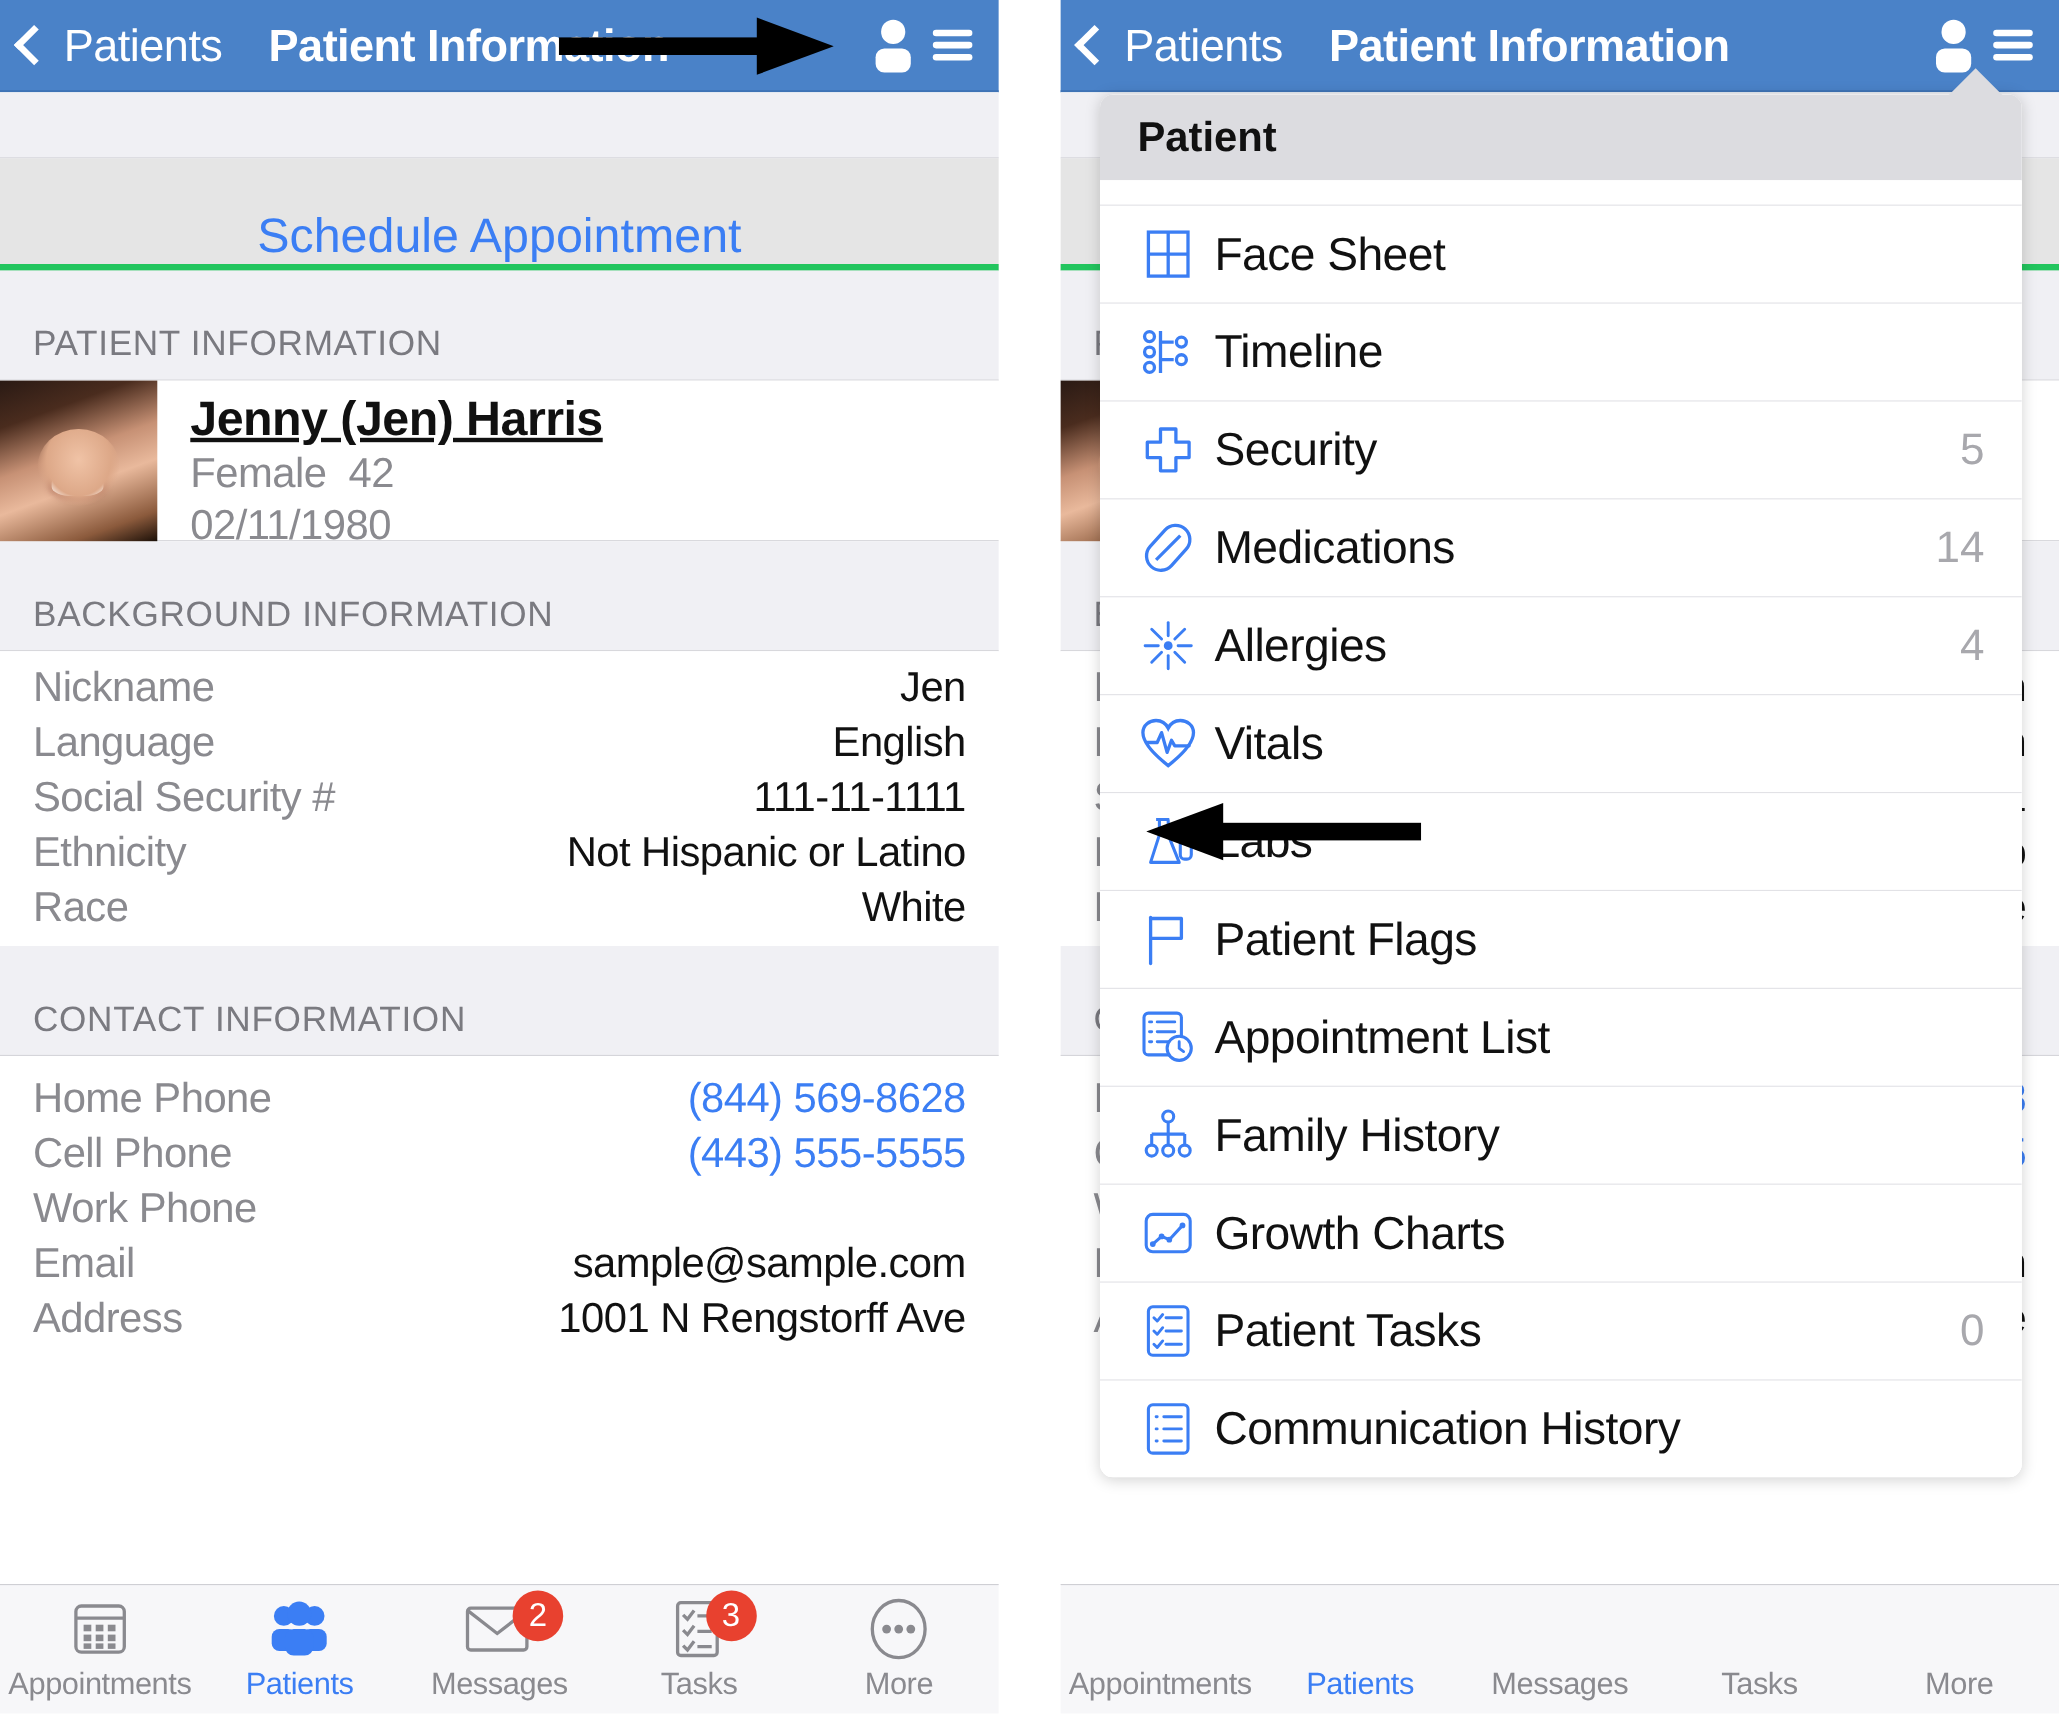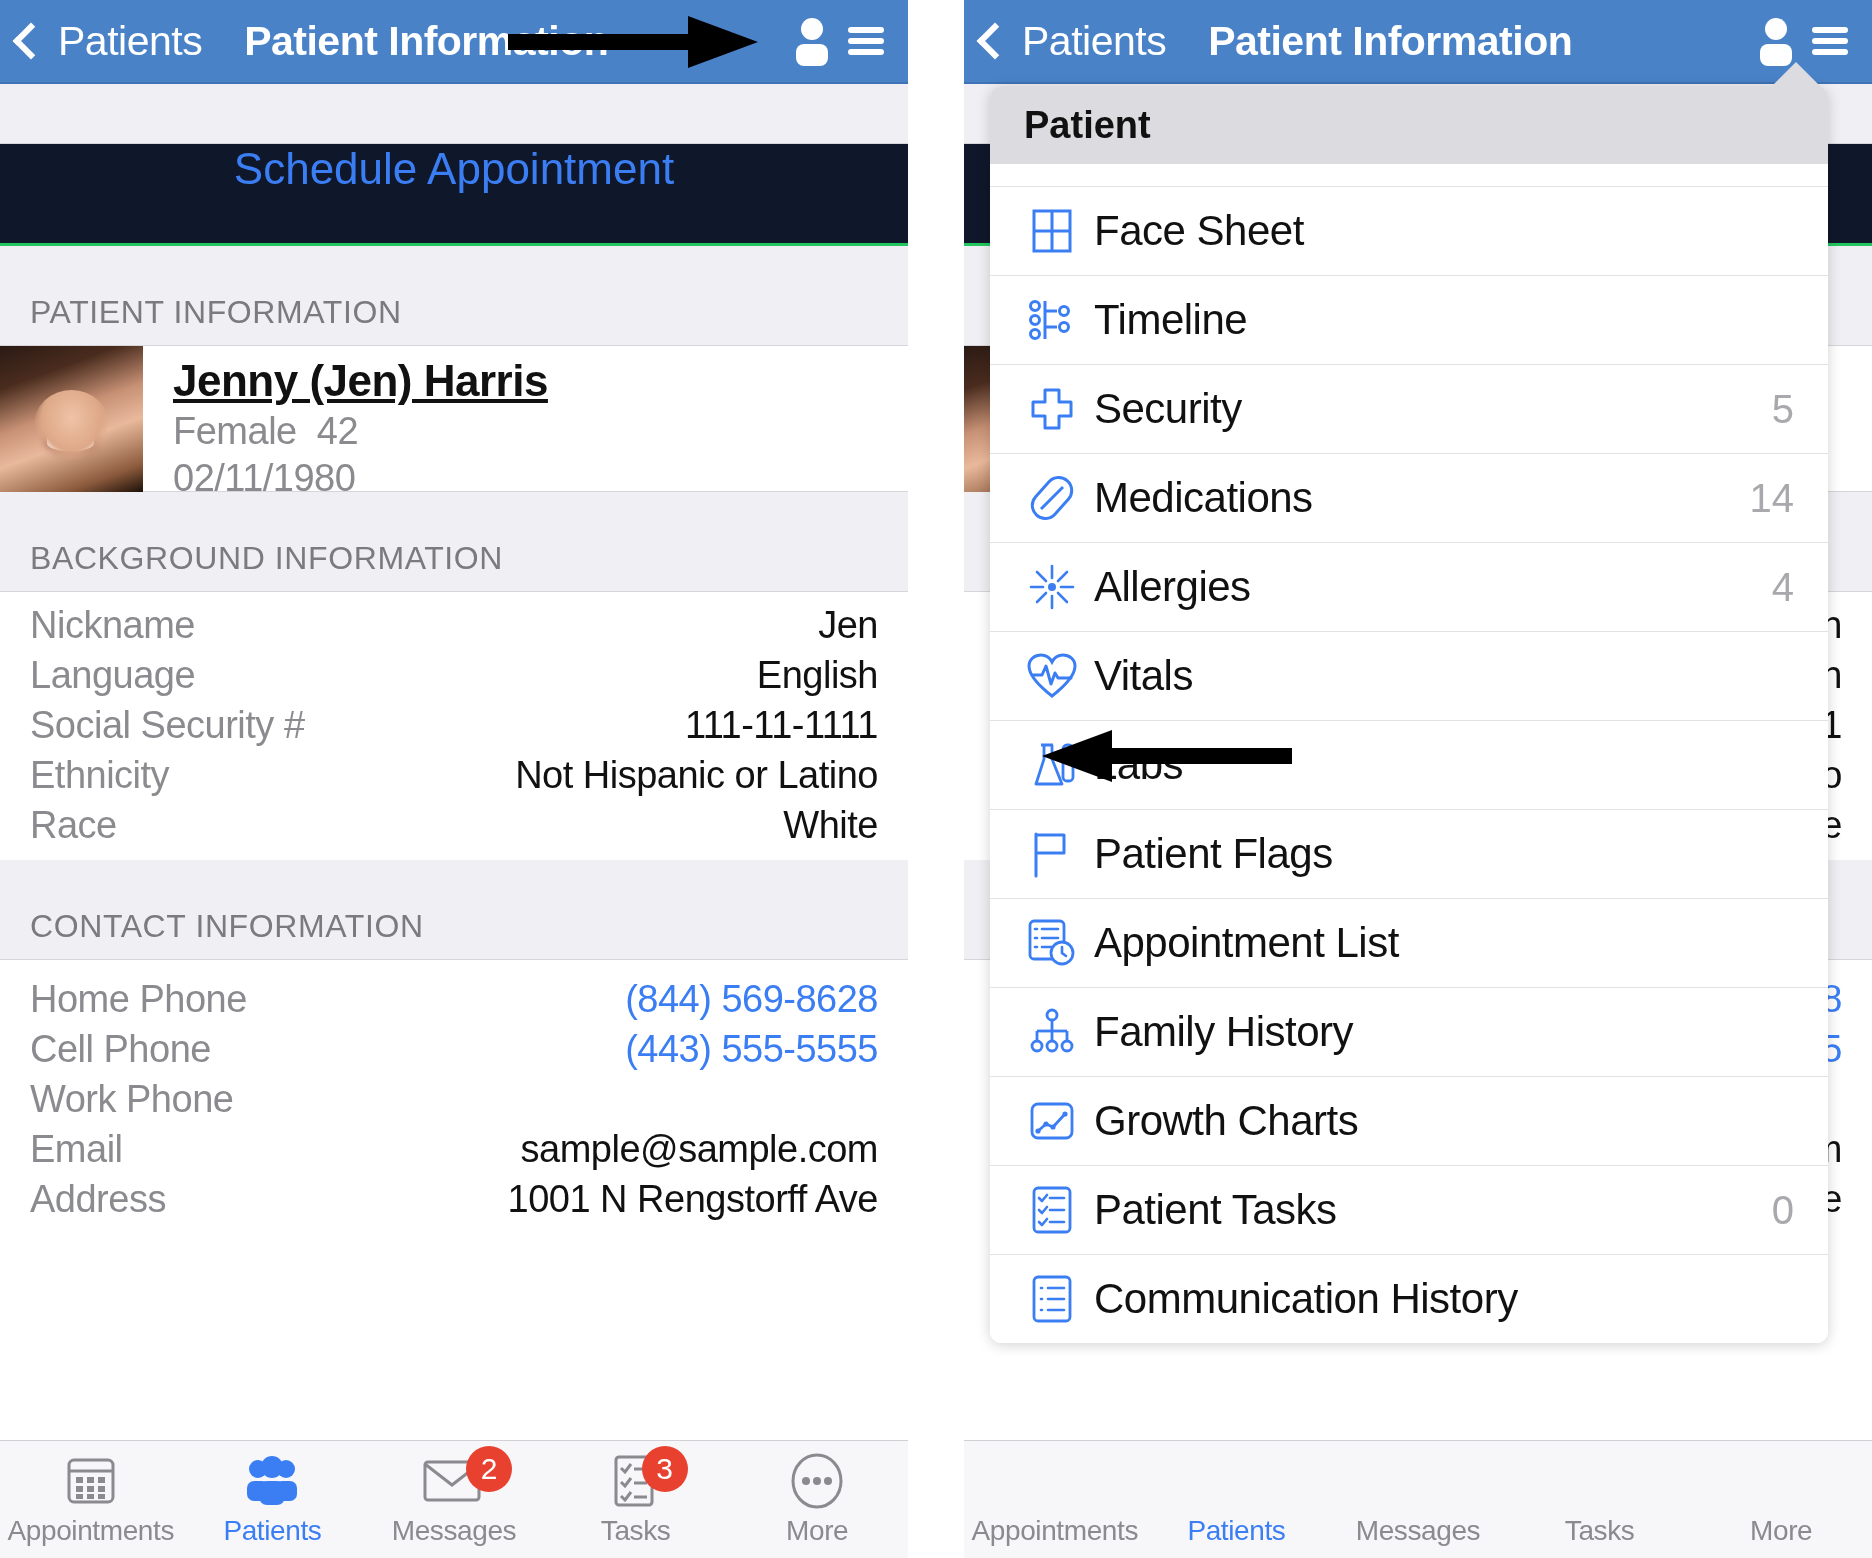--- a/index.html
+++ b/index.html
@@ -52,23 +52,23 @@
     position: absolute; right: 22px; top: 50%;
     transform: translateY(-50%);
     display: flex; align-items: center; gap: 8px;
     cursor: pointer;
   }
 
   
   .content { position: relative; height: 1474px; background: #ffffff; }
   .spacer-gray { height: 60px; background: #f0f0f4; border-bottom: 1px solid #d5d5da; }
   .schedule-row {
-    height: 102px; background: #0f172a;
-    display: flex; align-items: flex-start; justify-content: center;
-    border-bottom: 3px solid #22c55e;
+    height: 102px; background: #e5e5e5;
+    display: flex; align-items: flex-end; justify-content: center;
+    border-bottom: 6px solid #22c55e;
     cursor: pointer;
   }
   .schedule-row span { color: #3b7ef4; font-size: 44px; }
 
   .section-header {
     background: #f0f0f4;
     height: 100px;
     display: flex; align-items: flex-end;
     padding: 0 0 14px 30px;
     border-bottom: 1px solid #d5d5da;
@@ -131,21 +131,21 @@
   .tab.active .tab-label { color: #3b7ef4; }
   .badge {
     position: absolute; top: -6px; right: -26px;
     min-width: 46px; height: 46px; padding: 0 6px;
     border-radius: 23px; background: #e8412f;
     color: #ffffff; font-size: 30px; font-weight: 500;
     display: flex; align-items: center; justify-content: center;
   }
   .popup {
     position: absolute;
-    left: 26px; top: 86px; width: 838px;
+    left: 36px; top: 86px; width: 838px;
     border-radius: 12px;
     background: #ffffff;
     box-shadow: 0 2px 14px rgba(0,0,0,.18);
     overflow: hidden;
     z-index: 5;
   }
   .popup-caret {
     position: absolute; top: 62px; right: 44px;
     width: 0; height: 0;
     border-left: 32px solid transparent;

